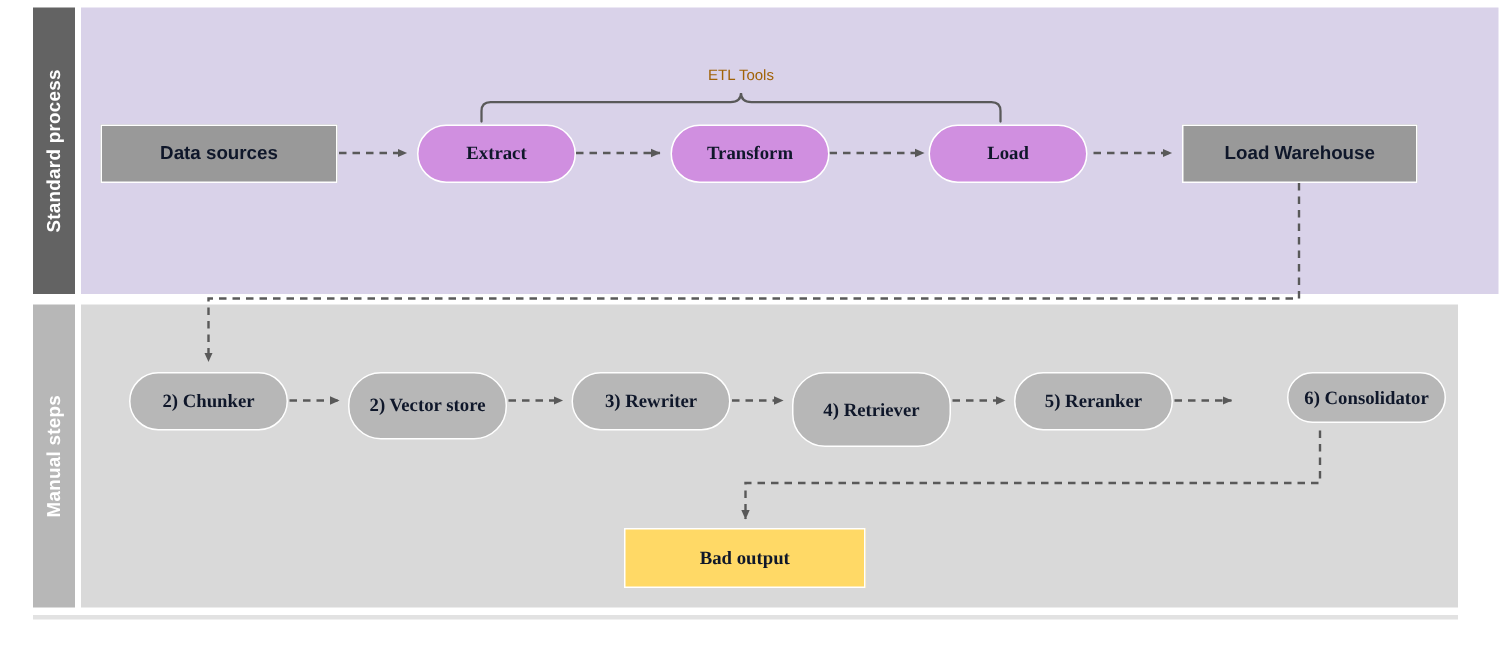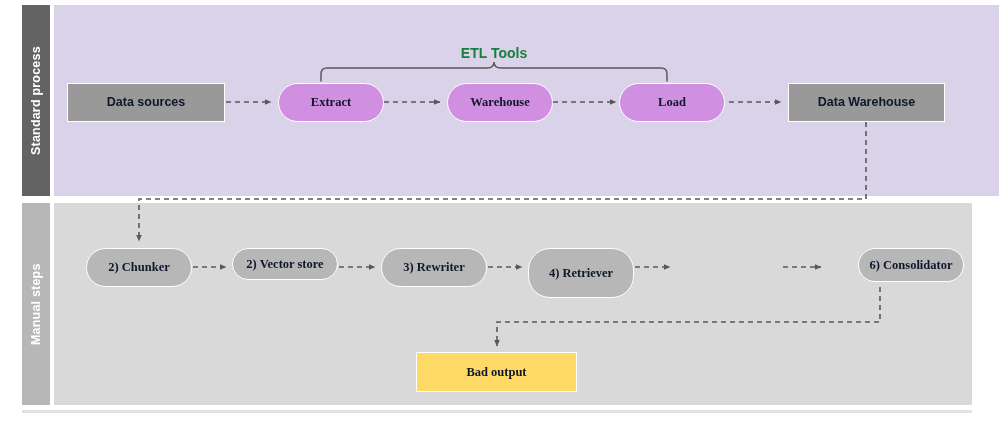--- a/index.html
+++ b/index.html
@@ -70,23 +70,23 @@
   .n-purple { background: #d08fe0; }
   .n-step   { background: #b7b7b7; }
   .n-warn   { background: #ffd966; font-family: Liberation Serif, serif; }
 
   
   #etl-caption {
     position: absolute;
     left: 404px; top: 45px;
     width: 180px;
     text-align: center;
-    font-size: 14px;
-    font-weight: bold;
-    color: #15803d;
+    font-size: 10px;
+    font-weight: normal;
+    color: #a16207;
   }
   svg.overlay {
     position: absolute;
     left: 0; top: 0;
     width: 1003px; height: 430px;
     pointer-events: none;
   }
 </style>
 </head>
 <body>
@@ -130,32 +130,33 @@
                Q494,68 501,68 L661,68 Q667,68 667,74 L667,81"></path>
     </g>
   </svg>
 
   <div id="etl-caption">ETL Tools</div>
 
   <div class="node rect n-gray" style="left:67px; top:83px; width:158px; height:39px;">Data sources</div>
 
   <div class="node pill n-purple" style="left:278px; top:83px; width:106px; height:39px;">Extract</div>
 
-  <div class="node pill n-purple" style="left:447px; top:83px; width:106px; height:39px;">Warehouse</div>
+  <div class="node pill n-purple" style="left:447px; top:83px; width:106px; height:39px;">Transform</div>
 
   <div class="node pill n-purple" style="left:619px; top:83px; width:106px; height:39px;text-align:center;">Load</div>
 
-  <div class="node rect n-gray" style="left:788px; top:83px; width:157px; height:39px;">Data Warehouse</div>
+  <div class="node rect n-gray" style="left:788px; top:83px; width:157px; height:39px;">Load Warehouse</div>
 
   <div class="node pill n-step" style="left:86px; top:248px; width:106px; height:39px;">2) Chunker</div>
 
-  <div class="node pill n-step" style="left:232px; top:248px; width:106px; height:32px;">2) Vector store</div>
+  <div class="node pill n-step" style="left:232px; top:248px; width:106px; height:45px;">2) Vector store</div>
 
   <div class="node pill n-step" style="left:381px; top:248px; width:106px; height:39px;">3) Rewriter</div>
 
   <div class="node pill n-step" style="left:528px; top:248px; width:106px; height:50px;">4) Retriever</div>
 
+  <div class="node pill n-step" style="left:676px; top:248px; width:106px; height:39px;">5) Reranker</div>
 
   <div class="node pill n-step" style="left:858px; top:248px; width:106px; height:34px;">6) Consolidator</div>
 
   <div class="node rect n-warn" style="left:416px; top:352px; width:161px; height:40px;">Bad output</div>
 
 </div>
 
 </body></html>

